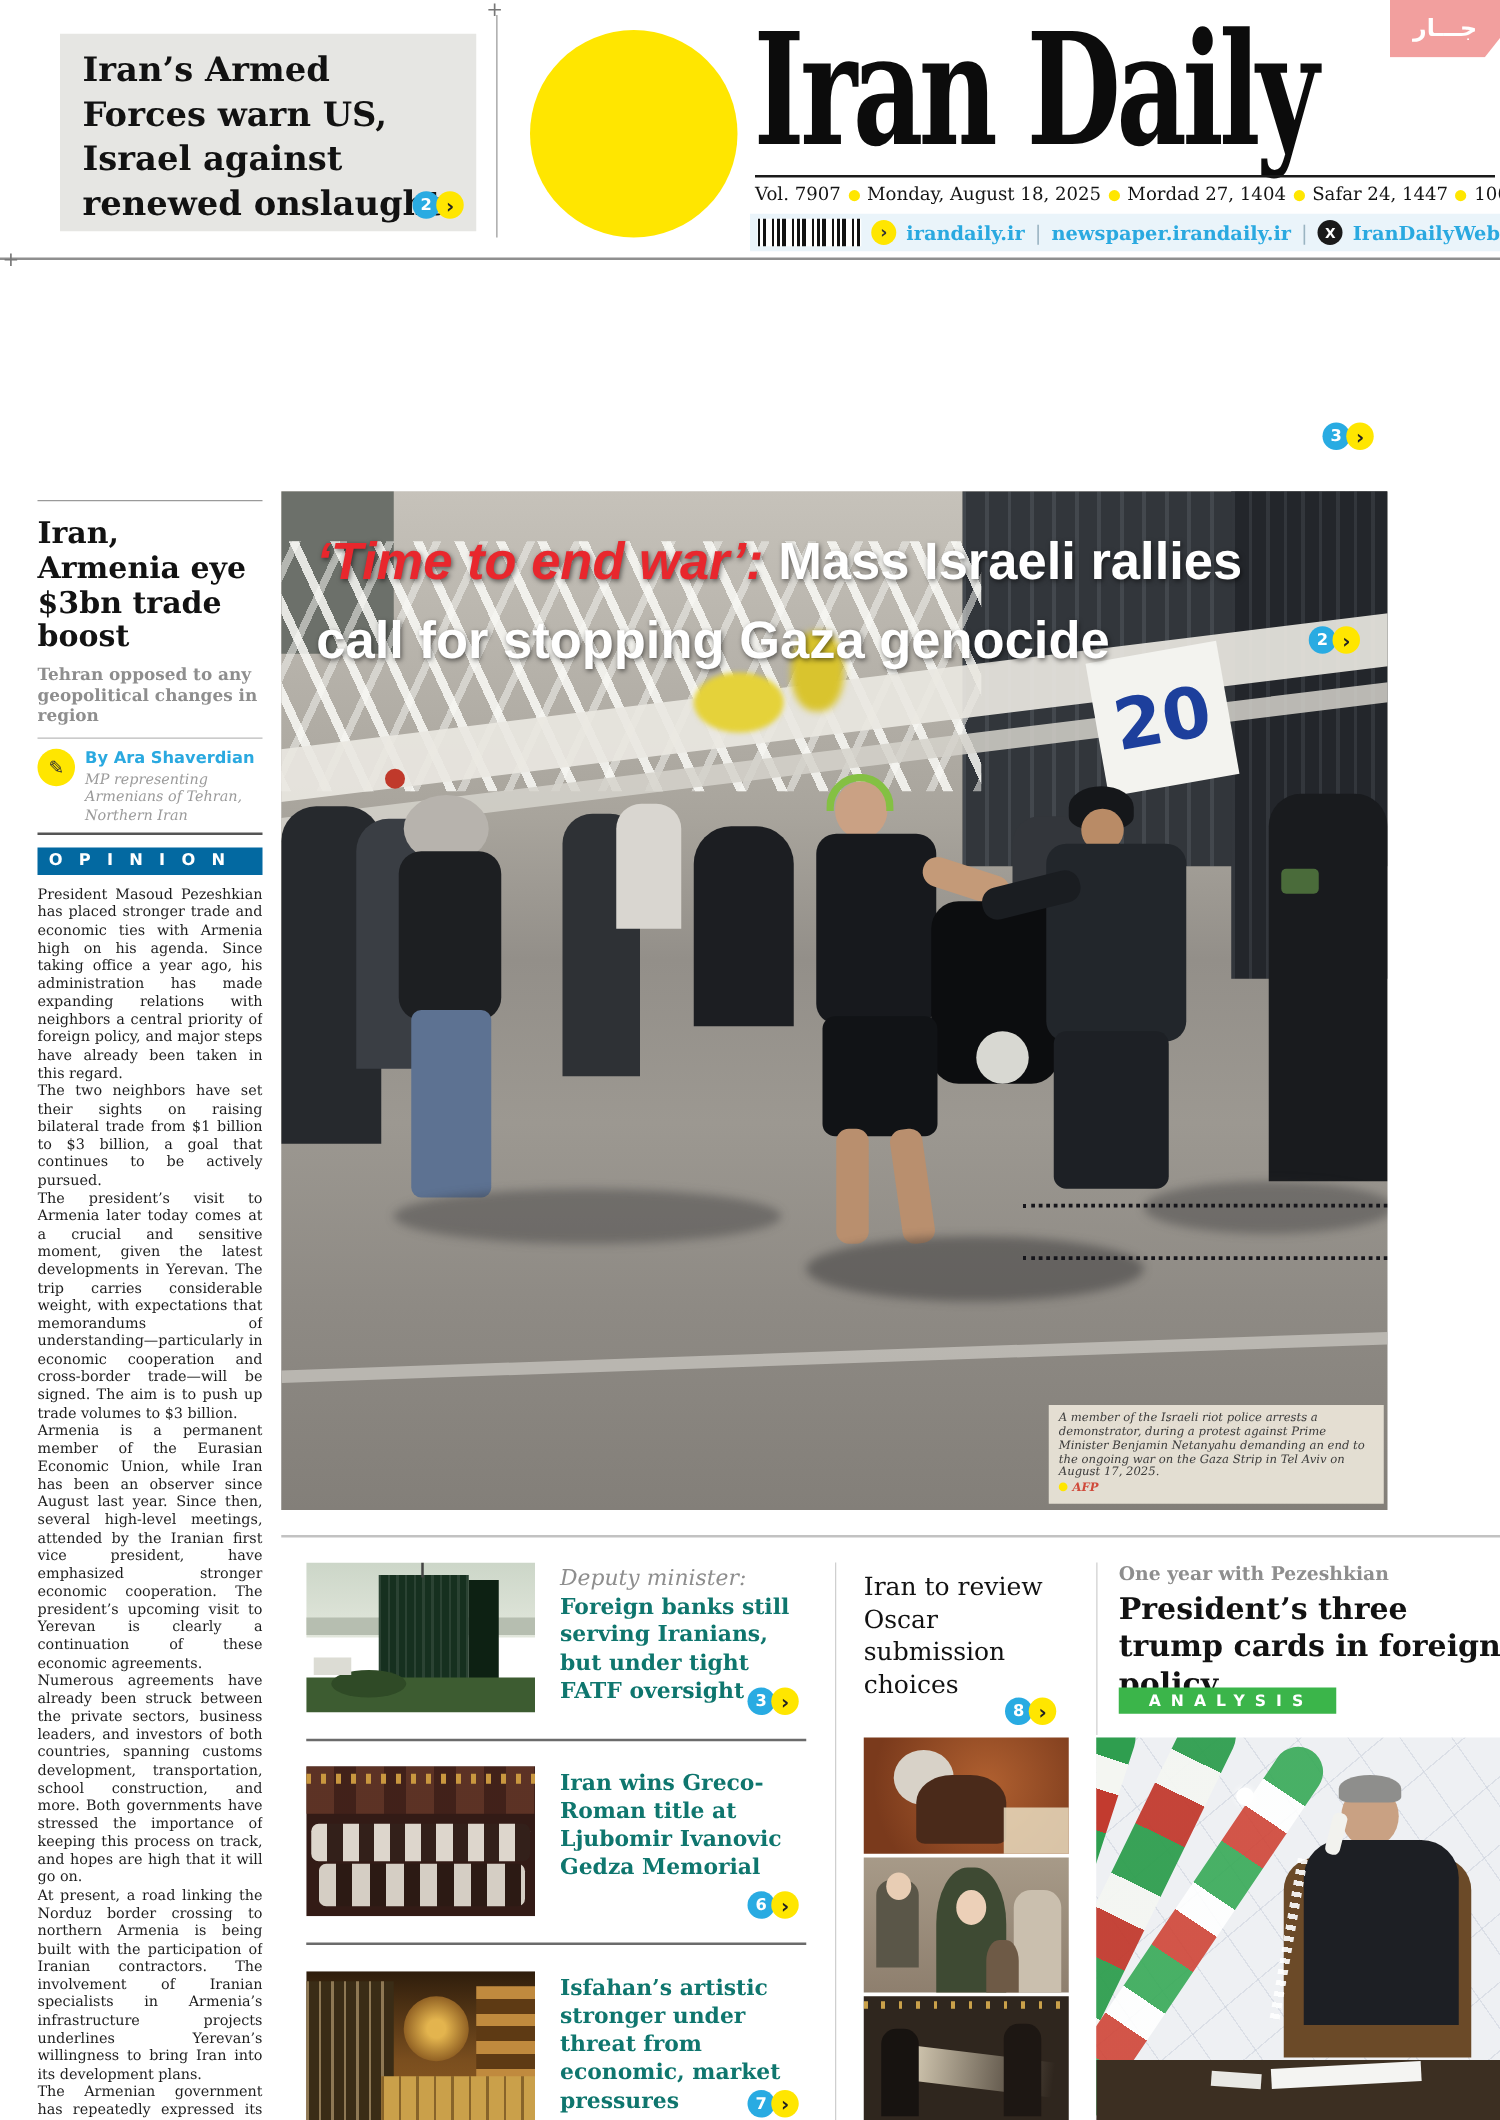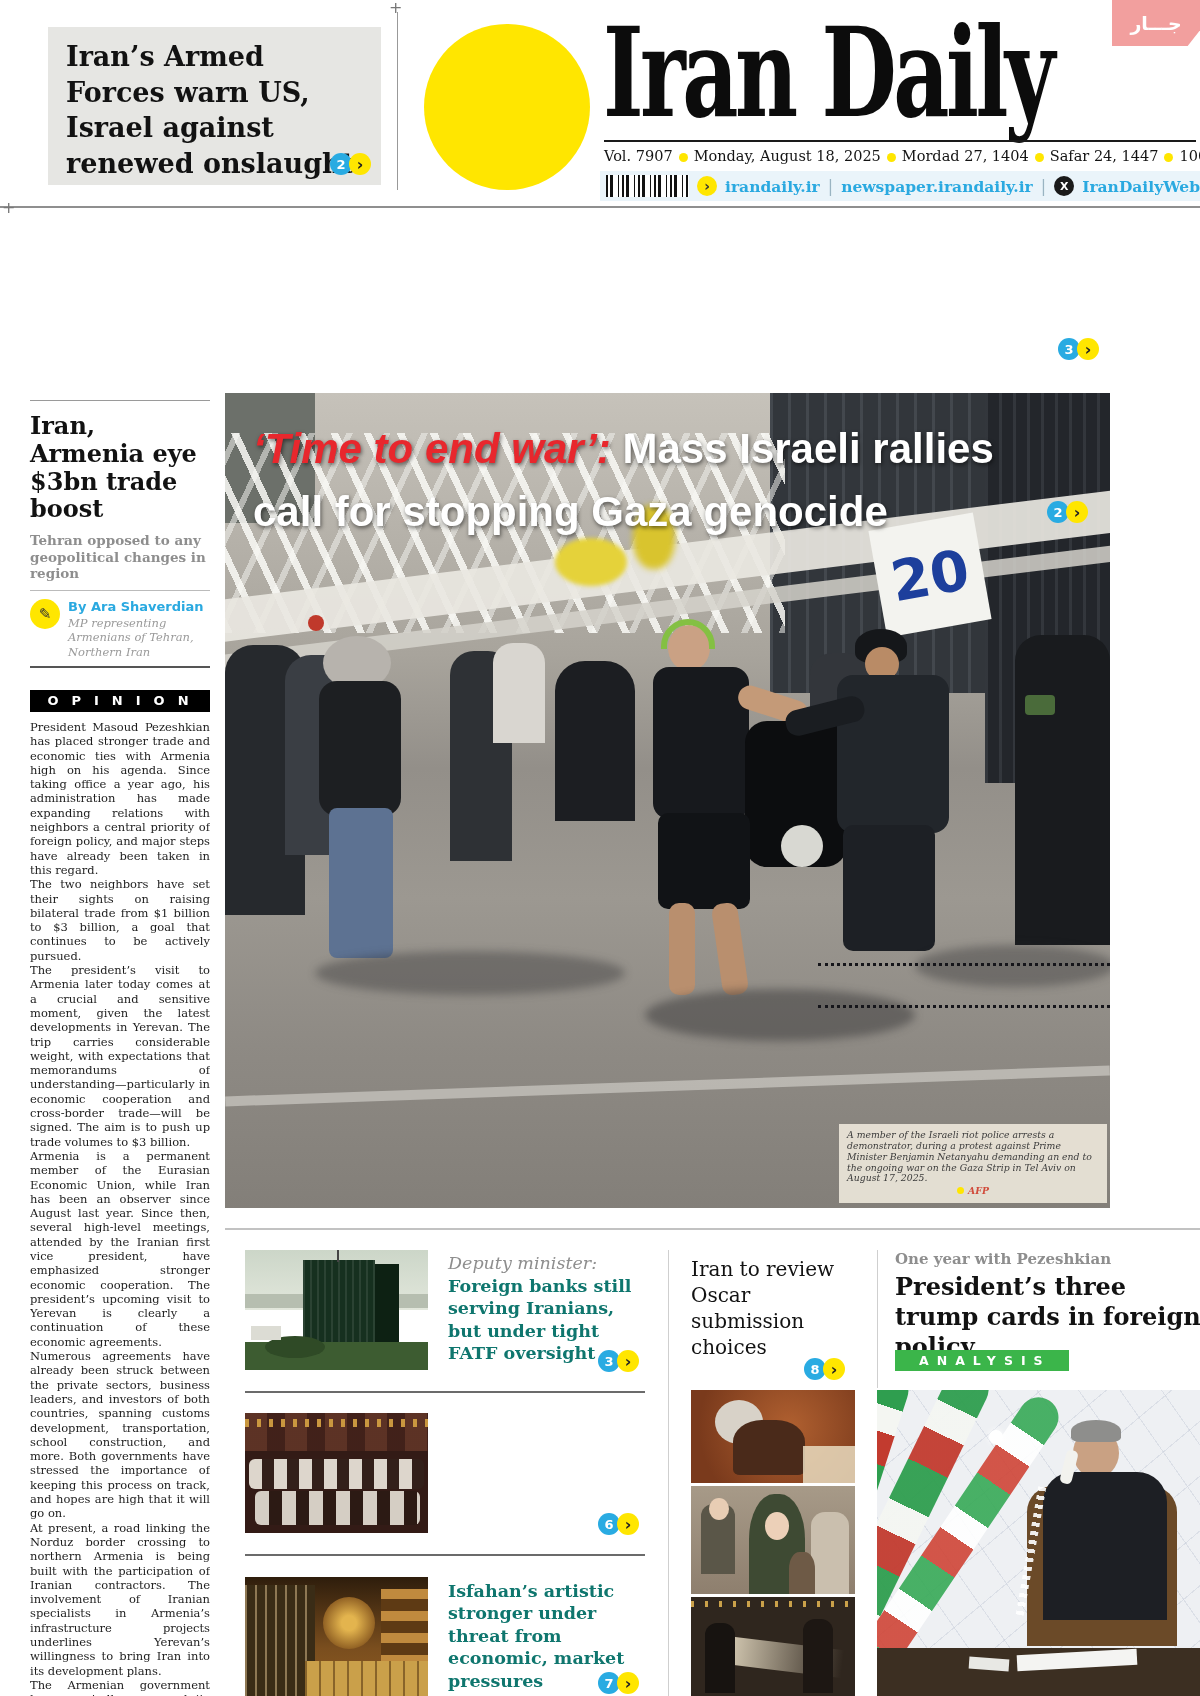--- a/index.html
+++ b/index.html
@@ -56,38 +56,38 @@
   .op-headline{font-weight:bold;font-size:24px;line-height:1.16;color:#121212;margin-top:11px;}
   .op-subtitle{font-weight:bold;font-size:13.5px;line-height:1.2;color:#8e8e8e;margin-top:9px;}
   .op-div1{border-top:1px solid #bbb;margin-top:9px;}
   .byline-row{display:flex;gap:8px;margin-top:8px;align-items:flex-start;}
   .pen-circ{width:30px;height:30px;border-radius:50%;background:#ffe600;color:#333;flex:0 0 auto;
       display:flex;align-items:center;justify-content:center;font-size:15px;
       font-family:"DejaVu Sans",sans-serif;}
   .byline-name{color:#2aa9e0;font-weight:bold;font-size:13px;font-family:"DejaVu Sans",sans-serif;}
   .byline-role{color:#9a9a9a;font-style:italic;font-size:11.5px;line-height:1.25;margin-top:2px;}
   .op-div2{border-top:2px solid #555;margin-top:7px;}
-  .op-label{margin-top:22px;height:22px;background:#000000;color:#fff;
+  .op-label{margin-top:10px;height:22px;background:#0369a1;color:#fff;
       font-family:"DejaVu Sans",sans-serif;font-weight:bold;font-size:13px;
-      letter-spacing:13px;line-height:22px;padding-left:9px;overflow:hidden;white-space:nowrap;text-align:center;}
+      letter-spacing:13px;line-height:22px;padding-left:9px;overflow:hidden;white-space:nowrap;}
   .article{margin-top:8px;height:1038px;overflow:hidden;text-align:justify;
       font-size:11.5px;line-height:14.3px;color:#1d1d1d;}
   .article p{margin:0;}
   
   .photo{left:225px;top:393px;width:885px;height:815px;overflow:hidden;
       background:linear-gradient(180deg,#c6c2ba 0%,#b7b3ab 16%,#a8a49c 32%,#938f89 46%,#9c9891 62%,#8e8a84 80%,#837f79 100%);}
   .photo-headline{position:absolute;left:28px;top:24px;width:830px;z-index:30;
       font-family:"Liberation Sans","DejaVu Sans",sans-serif;font-weight:bold;
       font-size:42px;line-height:1.5;color:#fff;text-shadow:1px 2px 4px rgba(0,0,0,.55);}
   .photo-headline .red{color:#e8272d;font-style:italic;}
   .photo-badge{position:absolute;left:822px;top:108px;z-index:31;}
   .dotline{position:absolute;right:0;width:292px;border-top:3px dotted #15151a;z-index:25;}
   .caption{position:absolute;right:3px;bottom:5px;width:252px;background:rgba(235,229,216,.93);
       padding:6px 8px;font-style:italic;font-size:9.3px;line-height:10.8px;color:#3a3a3a;z-index:32;}
-  .caption .credit{margin-top:2px;font-weight:bold;color:#d04a3a;text-align:center;}
+  .caption .credit{margin-top:2px;font-weight:bold;color:#d04a3a;}
   .caption .cdot{display:inline-block;width:7px;height:7px;border-radius:50%;background:#ffe600;
       margin-right:4px;}
   
   .hline2{left:225px;top:1228px;width:975px;height:2px;background:#c2c2c2;}
   .vln{width:1px;background:#cfcfcf;}
   .brief-divider{height:2px;background:#6b6b6b;}
   .thumb{position:absolute;width:183px;height:120px;overflow:hidden;}
   .brief-kicker{font-style:italic;font-size:17.5px;line-height:1.25;color:#8e8e8e;}
   .brief-title{font-weight:bold;font-size:17.5px;line-height:1.28;color:#0f766e;}
   .oscar-title{font-weight:normal;font-size:20px;line-height:1.3;color:#121212;}
@@ -252,20 +252,23 @@
     <span class="barw">›</span>
   </div>
   <div class="abs brief-divider" style="left:245px;top:1391px;width:400px;"></div>
 
   <div class="thumb" style="left:245px;top:1413px;">
     <div class="px" style="left:0;top:0;width:183px;height:120px;background:#331b16;"></div>
     <div class="px" style="left:0;top:0;width:183px;height:38px;background:repeating-linear-gradient(90deg,#6a3a2a 0 22px,#46231b 22px 40px);opacity:.75;"></div>
     <div class="px" style="left:0;top:6px;width:183px;height:8px;background:repeating-linear-gradient(90deg,#c9973f 0 4px,transparent 4px 12px);"></div>
     <div class="px" style="left:4px;top:46px;width:175px;height:30px;background:repeating-linear-gradient(90deg,#ddd6cc 0 13px,#33201a 13px 25px);border-radius:6px;"></div>
     <div class="px" style="left:10px;top:78px;width:165px;height:34px;background:repeating-linear-gradient(90deg,#d5cec4 0 14px,#2c1a14 14px 27px);border-radius:6px;"></div>
+  </div>
+  <div class="abs" style="left:448px;top:1416px;width:190px;">
+    <div class="brief-title">Iran wins Greco-Roman title at Ljubomir Ivanovic Gedza Memorial</div>
   </div>
   <div class="abs bgrp" style="left:598px;top:1513px;">
     <span class="bnum">6</span>
     <span class="barw">›</span>
   </div>
   <div class="abs brief-divider" style="left:245px;top:1554px;width:400px;"></div>
 
   <div class="thumb" style="left:245px;top:1577px;height:119px;">
     <div class="px" style="left:0;top:0;width:183px;height:119px;background:linear-gradient(180deg,#2e1d0c,#7a4e1e 60%,#8f5c22);"></div>
     <div class="px" style="left:0;top:8px;width:70px;height:111px;background:#3a2c16;background-image:repeating-linear-gradient(90deg,rgba(225,195,145,.5) 0 2px,transparent 2px 10px);"></div>

